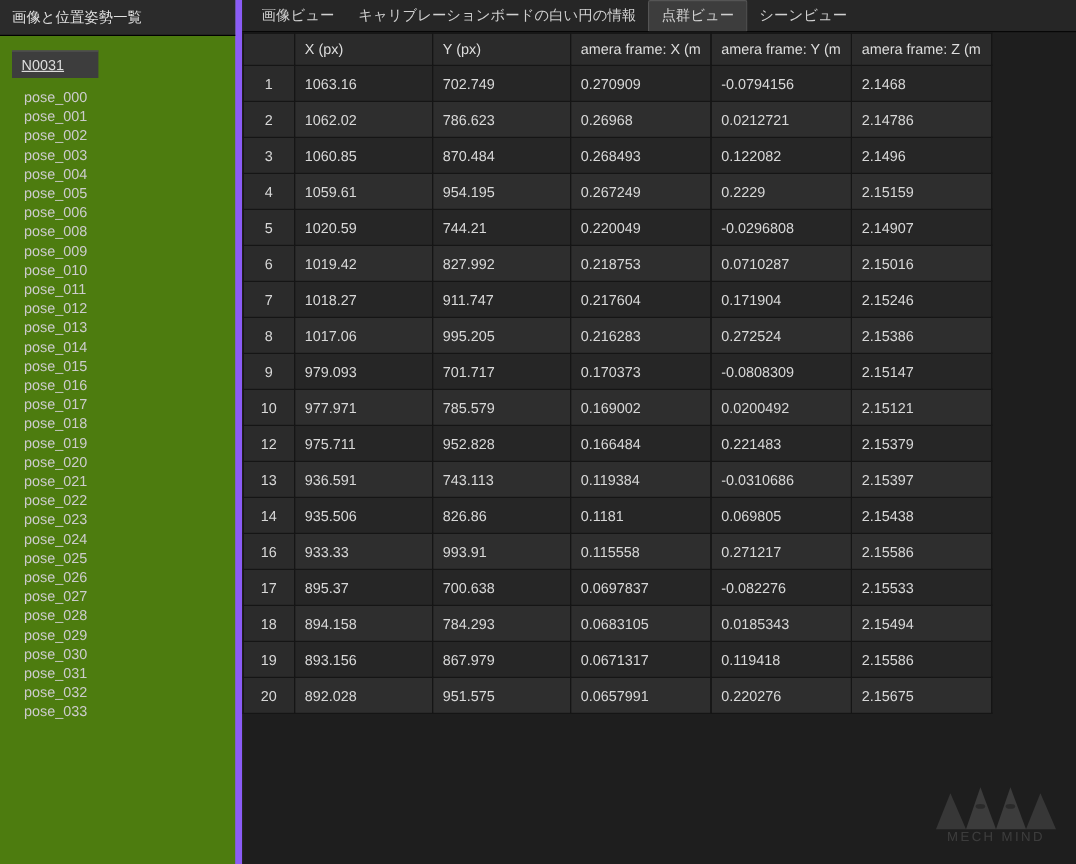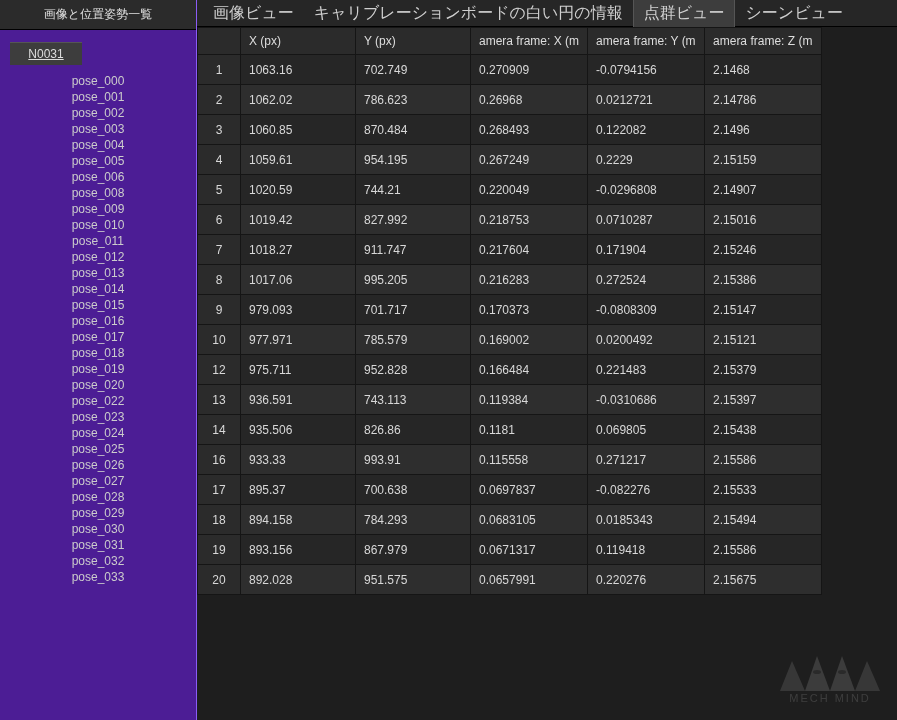--- a/index.html
+++ b/index.html
@@ -12,23 +12,23 @@
     overflow: hidden;
     position: relative;
   }
   .app {
     display: flex;
     width: 100%; height: 100%;
   }
   
   .sidebar {
     width: 196px;
-    background: #4c1d95;
-    border-right: 1px solid #8b5cf6;
-    display: flex; flex-direction: column; text-align: center;
+    background: #4d7c0f;
+    border-right: 6px solid #8b5cf6;
+    display: flex; flex-direction: column;
   }
   .sidebar-title {
     padding: 6px 10px;
     font-size: 12px;
     color: #e0e0e0;
     border-bottom: 1px solid #000;
     background: #2b2b2b;
   }
   .sidebar-scroll {
     overflow: hidden;
@@ -62,21 +62,21 @@
     display: flex;
     align-items: center;
     background: #262626;
     border-bottom: 1px solid #000;
     height: 26px;
     padding-left: 6px;
   }
   .tab {
     padding: 4px 10px;
     color: #d0d0d0;
-    font-size: 16px;
+    font-size: 12px;
     cursor: default;
   }
   .tab.active {
     background: #3d3d3d;
     border: 1px solid #555;
     border-bottom: none;
     border-radius: 2px 2px 0 0;
   }
   .description {
     padding: 8px 10px 10px 10px;
@@ -161,20 +161,21 @@
           <div class="pose-item">pose_011</div>
           <div class="pose-item">pose_012</div>
           <div class="pose-item">pose_013</div>
           <div class="pose-item">pose_014</div>
           <div class="pose-item">pose_015</div>
           <div class="pose-item">pose_016</div>
           <div class="pose-item">pose_017</div>
           <div class="pose-item">pose_018</div>
           <div class="pose-item">pose_019</div>
           <div class="pose-item">pose_020</div>
+          <div class="pose-item">pose_021</div>
           <div class="pose-item">pose_022</div>
           <div class="pose-item">pose_023</div>
           <div class="pose-item">pose_024</div>
           <div class="pose-item">pose_025</div>
           <div class="pose-item">pose_026</div>
           <div class="pose-item">pose_027</div>
           <div class="pose-item">pose_028</div>
           <div class="pose-item">pose_029</div>
           <div class="pose-item">pose_030</div>
           <div class="pose-item">pose_031</div>

